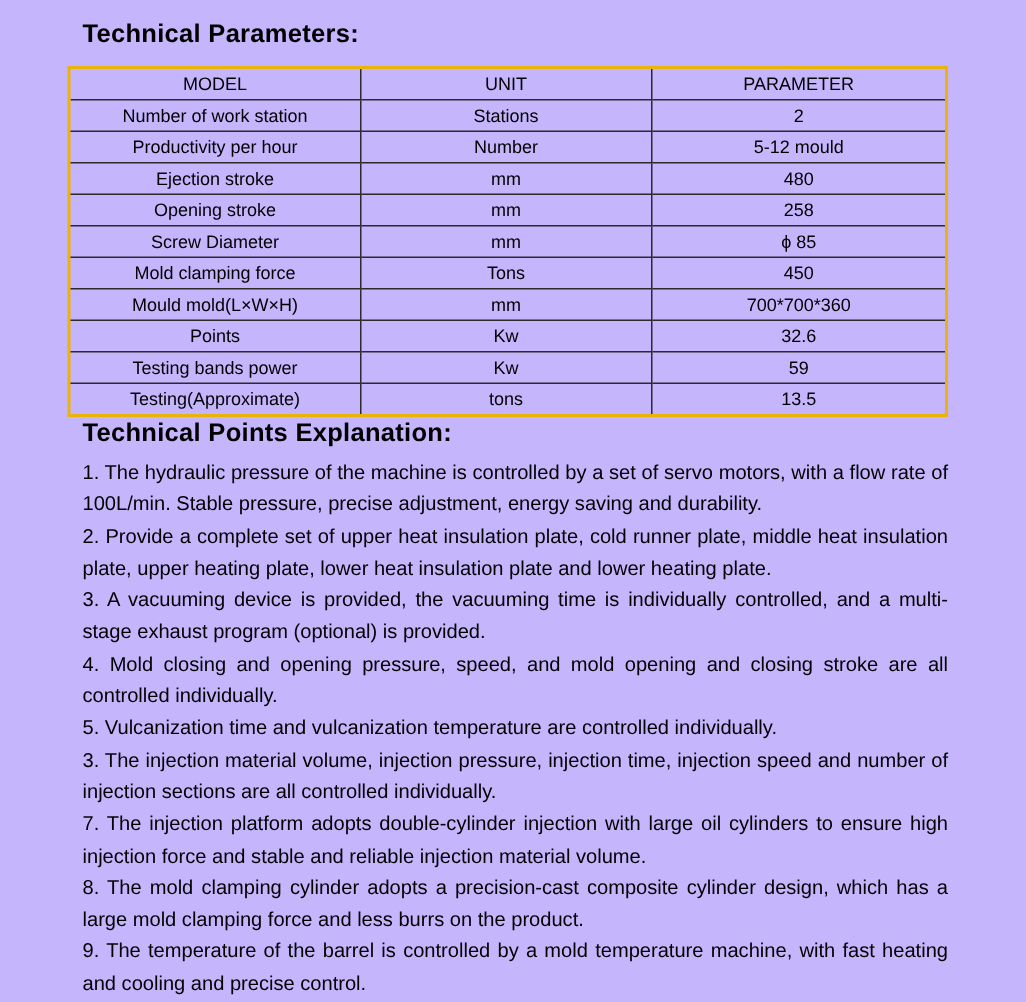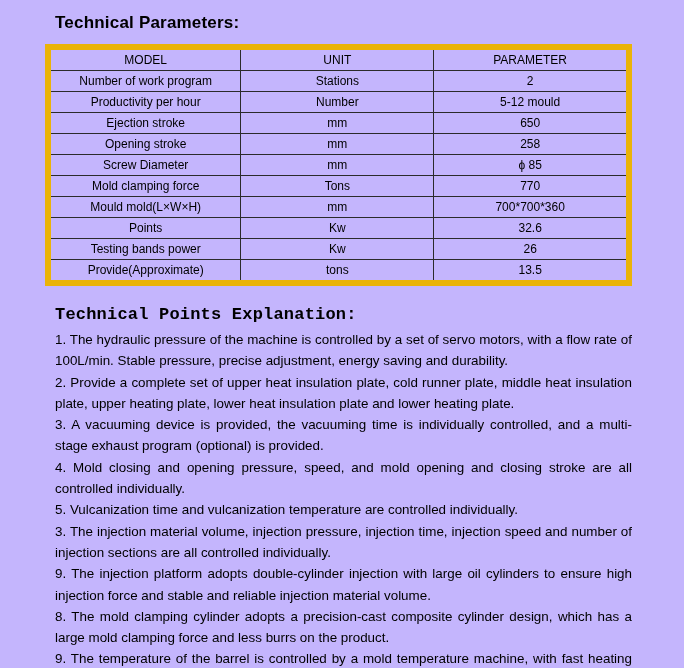--- a/index.html
+++ b/index.html
@@ -20,29 +20,28 @@
     font-size: 17px;
     font-weight: bold;
     letter-spacing: 0.2px;
     margin: 0;
     padding: 0 0 0 55px;
   }
   .title-parameters {
     padding-top: 13px;
   }
   .title-points {
-    padding-top: 19px;
-    font-family: Liberation Mono, monospace;
+    padding-top: 1px;
   }
   table.params-table {
     border-collapse: collapse;
     table-layout: fixed;
     width: 587px;
     margin: 11px 0 0 45px;
-    border: 6px solid #eab308;
+    border: 2px solid #eab308;
     padding-left: 27px;
   }
   table.params-table th,
   table.params-table td {
     border: 1px solid #2b2b2b;
     font-size: 12px;
     font-weight: normal;
     text-align: center;
     vertical-align: middle;
     height: 18px;
@@ -80,79 +79,79 @@
     </colgroup>
     <thead>
       <tr id="param-head-row">
           <th>MODEL</th>
           <th>UNIT</th>
           <th>PARAMETER</th>
         </tr>
     </thead>
     <tbody id="param-body">
         <tr>
-          <td>Number of work program</td>
+          <td>Number of work station</td>
           <td>Stations</td>
           <td>2</td>
         </tr>
         <tr>
           <td>Productivity per hour</td>
           <td>Number</td>
           <td>5-12 mould</td>
         </tr>
         <tr>
           <td>Ejection stroke</td>
           <td>mm</td>
-          <td>650</td>
+          <td>480</td>
         </tr>
         <tr>
           <td>Opening stroke</td>
           <td>mm</td>
           <td>258</td>
         </tr>
         <tr>
           <td>Screw Diameter</td>
           <td>mm</td>
           <td>ϕ 85</td>
         </tr>
         <tr>
           <td>Mold clamping force</td>
           <td>Tons</td>
-          <td>770</td>
+          <td>450</td>
         </tr>
         <tr>
           <td>Mould mold(L×W×H)</td>
           <td>mm</td>
           <td>700*700*360</td>
         </tr>
         <tr>
           <td>Points</td>
           <td>Kw</td>
           <td>32.6</td>
         </tr>
         <tr>
           <td>Testing bands power</td>
           <td>Kw</td>
-          <td>26</td>
+          <td>59</td>
         </tr>
         <tr>
-          <td>Provide(Approximate)</td>
+          <td>Testing(Approximate)</td>
           <td>tons</td>
           <td>13.5</td>
         </tr>
       </tbody>
   </table>
 
   <h2 class="section-title title-points">Technical Points Explanation:</h2>
 
   <div class="points" id="points-list">
       <p>1. The hydraulic pressure of the machine is controlled by a set of servo motors, with a flow rate of 100L/min. Stable pressure, precise adjustment, energy saving and durability.</p>
       <p>2. Provide a complete set of upper heat insulation plate, cold runner plate, middle heat insulation plate, upper heating plate, lower heat insulation plate and lower heating plate.</p>
       <p>3. A vacuuming device is provided, the vacuuming time is individually controlled, and a multi-stage exhaust program (optional) is provided.</p>
       <p>4. Mold closing and opening pressure, speed, and mold opening and closing stroke are all controlled individually.</p>
       <p>5. Vulcanization time and vulcanization temperature are controlled individually.</p>
       <p>3. The injection material volume, injection pressure, injection time, injection speed and number of injection sections are all controlled individually.</p>
-      <p>9. The injection platform adopts double-cylinder injection with large oil cylinders to ensure high injection force and stable and reliable injection material volume.</p>
+      <p>7. The injection platform adopts double-cylinder injection with large oil cylinders to ensure high injection force and stable and reliable injection material volume.</p>
       <p>8. The mold clamping cylinder adopts a precision-cast composite cylinder design, which has a large mold clamping force and less burrs on the product.</p>
       <p>9. The temperature of the barrel is controlled by a mold temperature machine, with fast heating and cooling and precise control.</p>
     </div>
 
 </div>
 
 </body></html>

